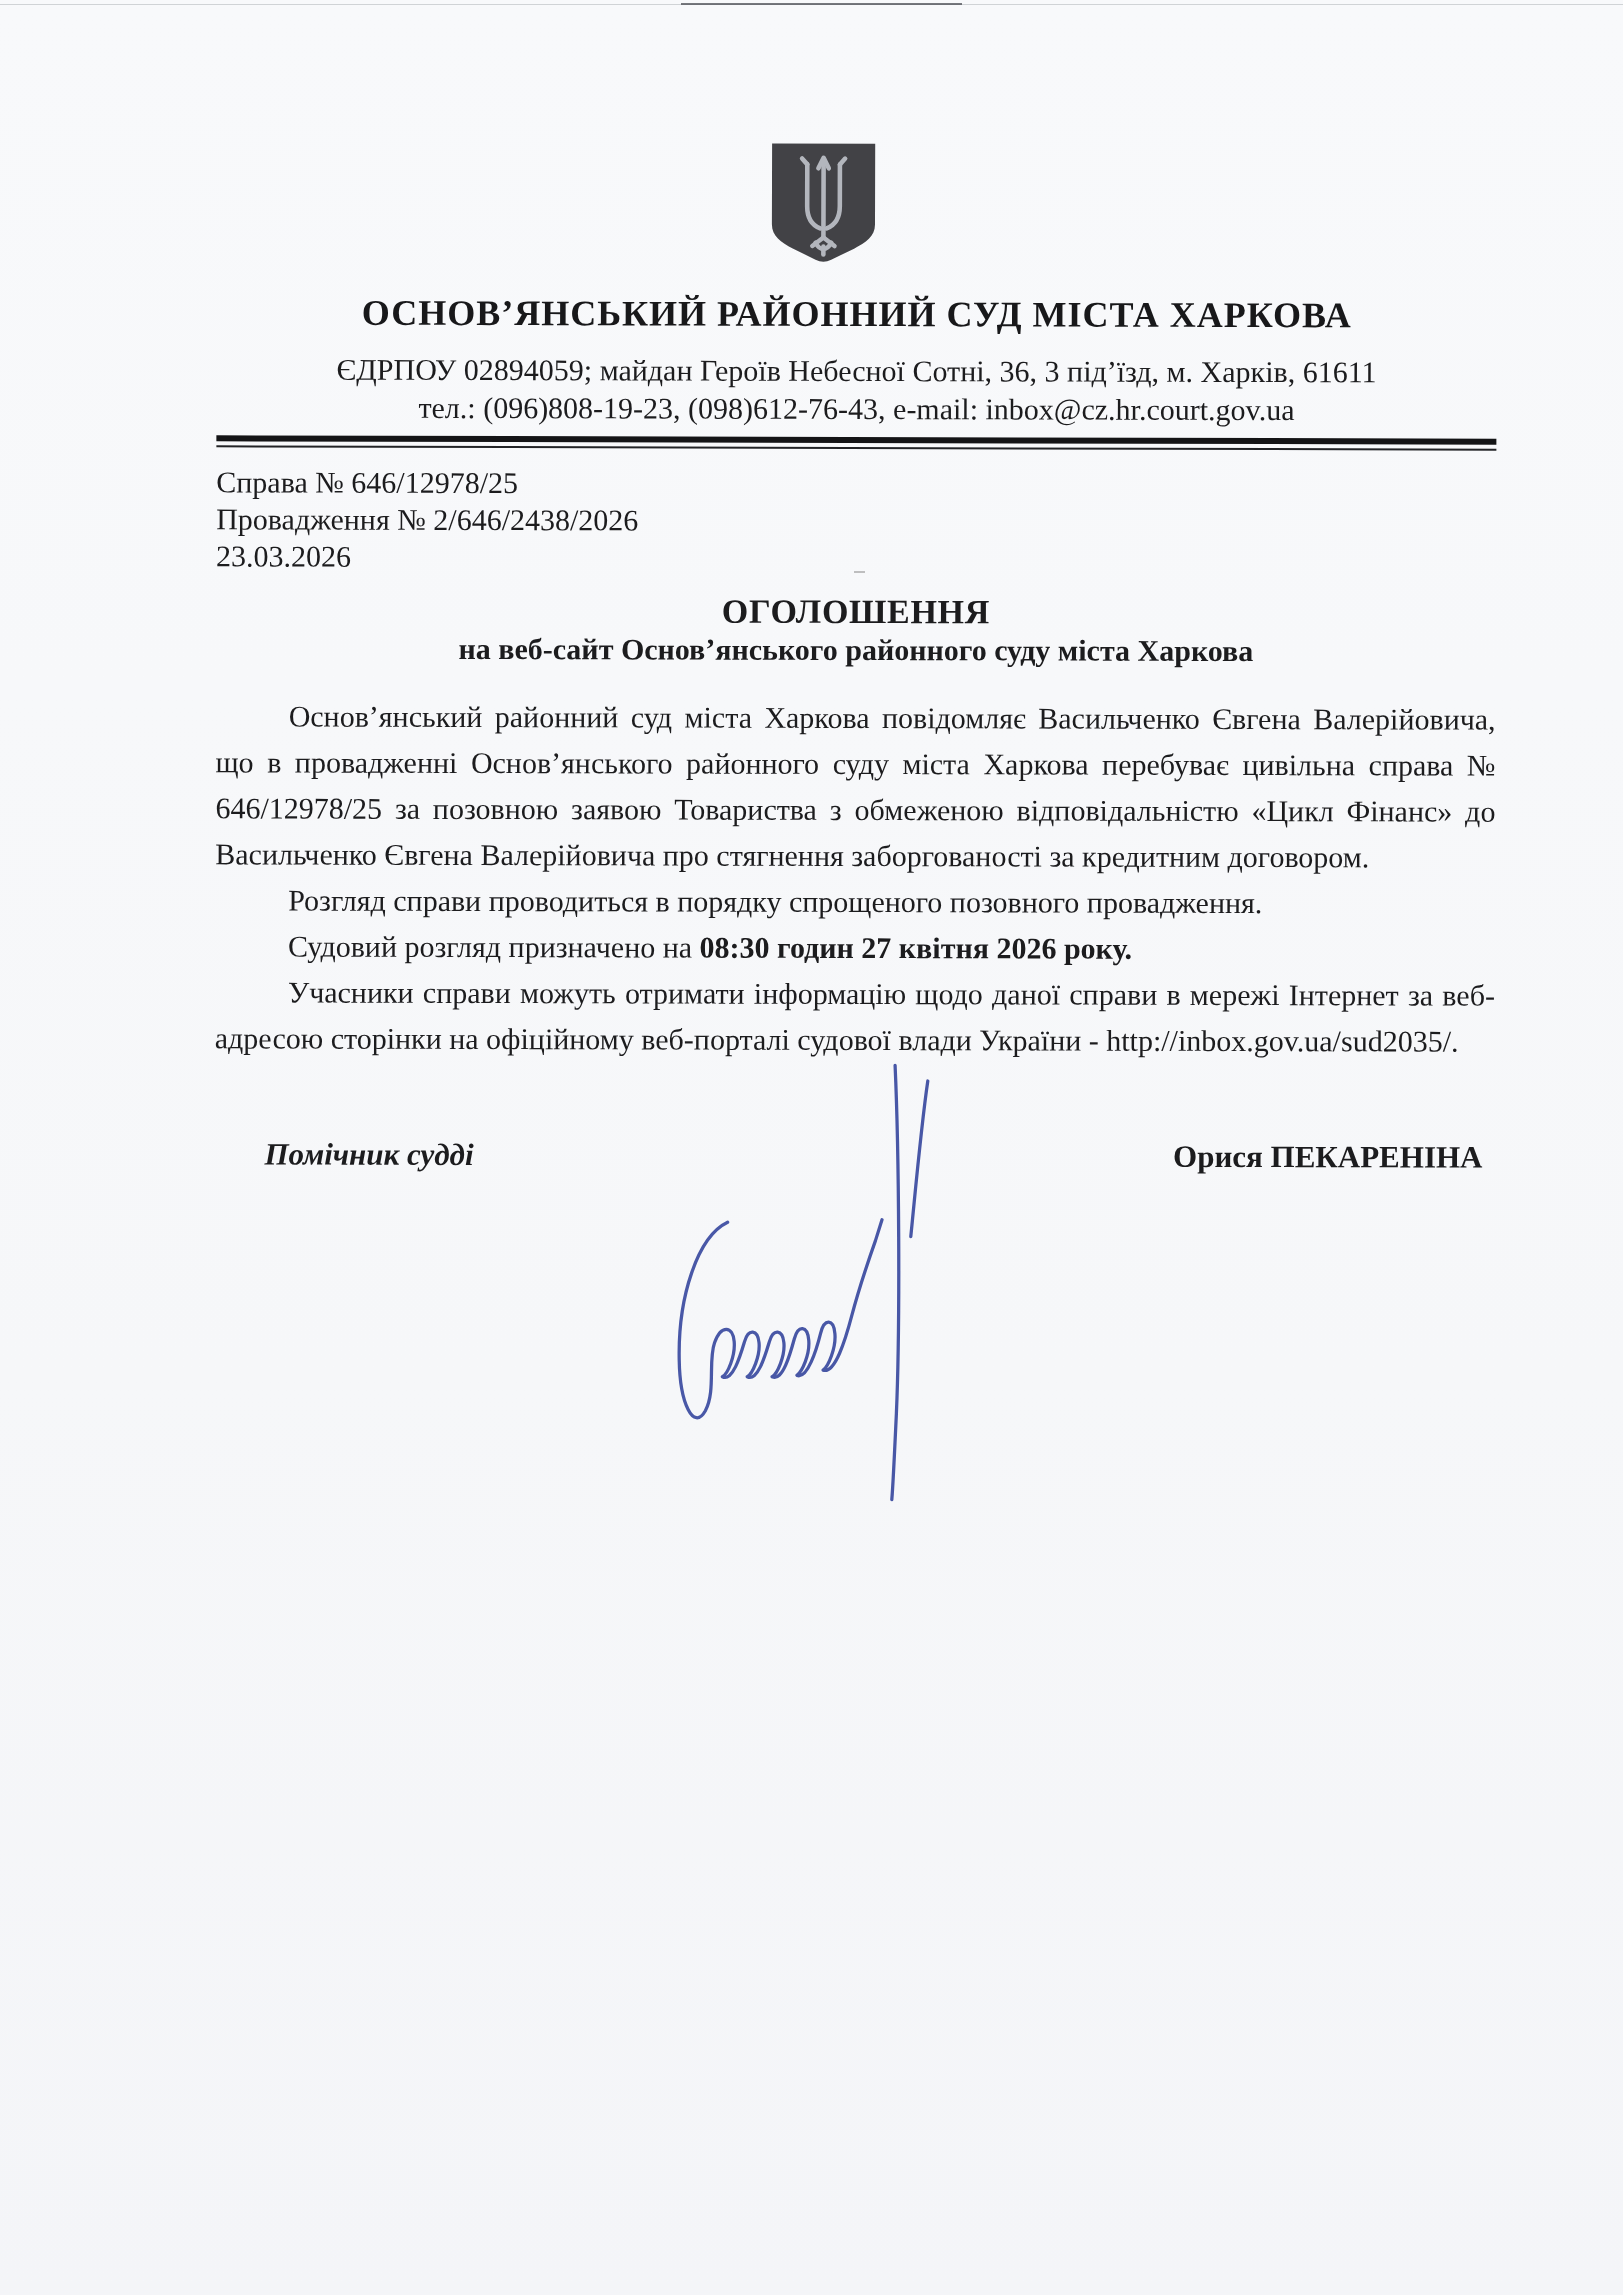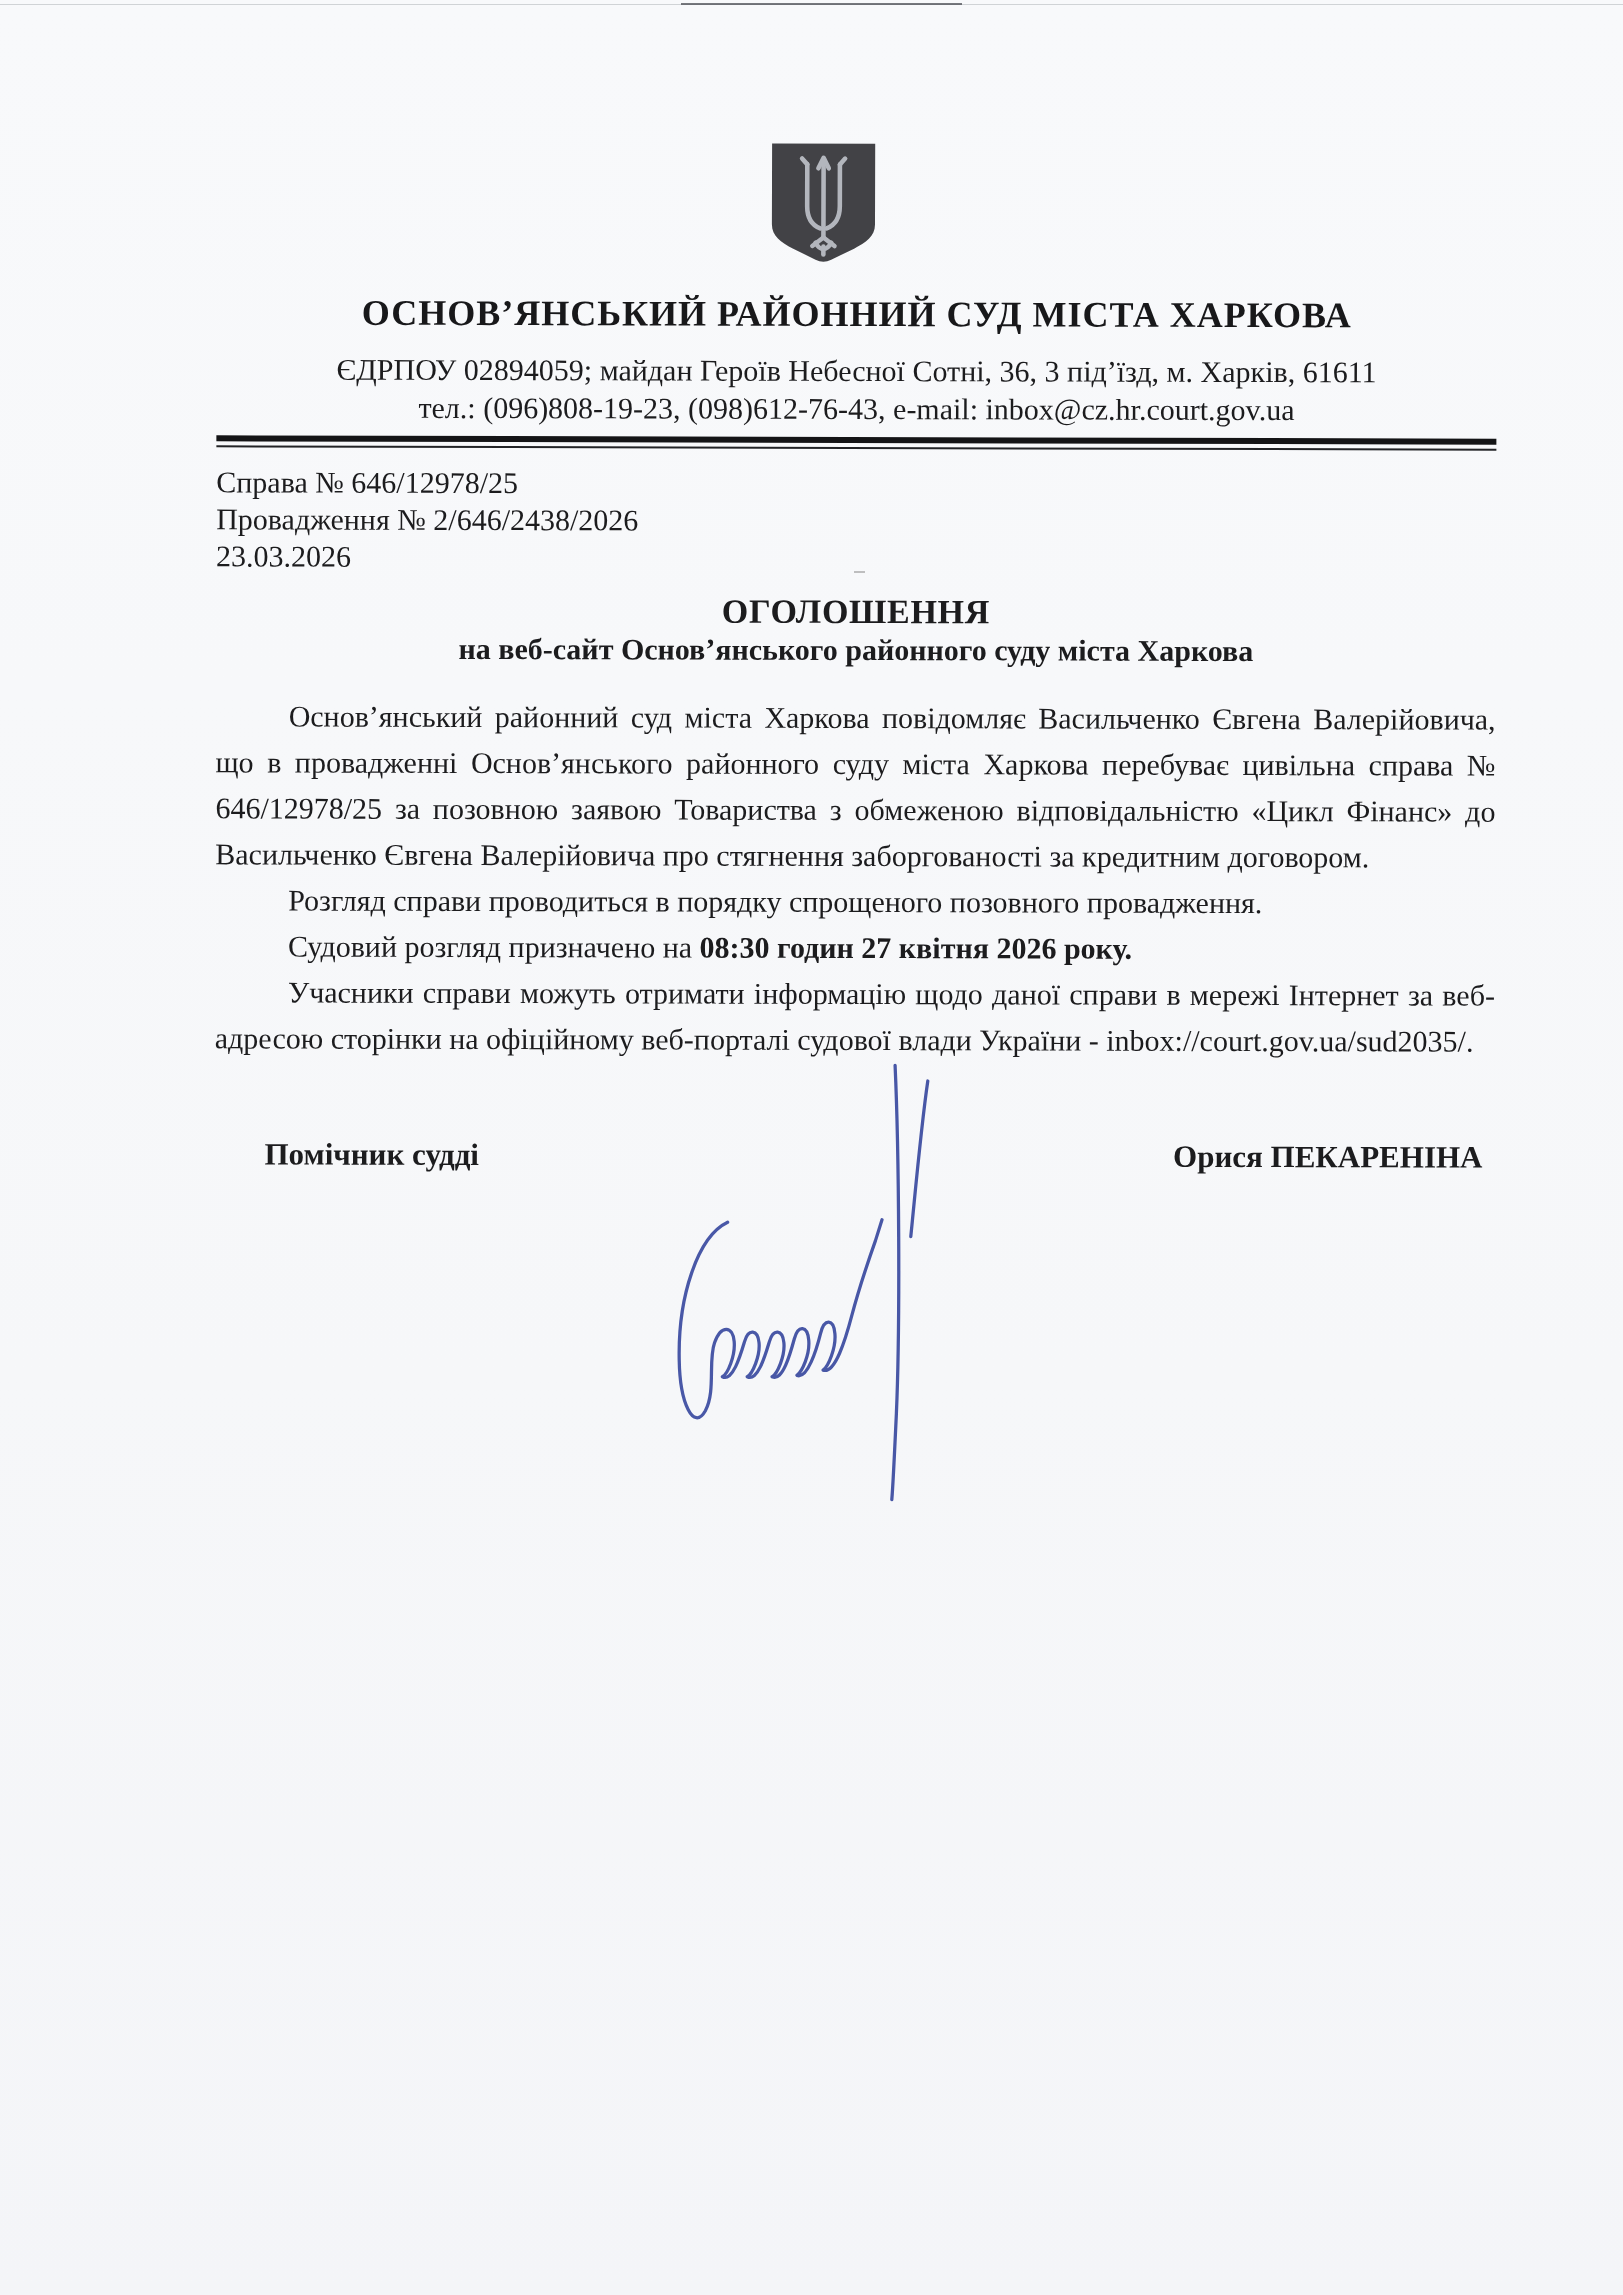--- a/index.html
+++ b/index.html
@@ -48,21 +48,21 @@
 
   .body-text{margin-top:27.5px;font-size:30px;line-height:46px;text-align:justify;}
   .body-text p{margin:0;text-indent:73px;}
   .body-text strong{font-weight:bold;}
 
   .sig-row{
     margin-top:73px;
     display:flex;justify-content:space-between;align-items:baseline;
     font-weight:bold;font-size:31px;line-height:39px;
   }
-  .sig-label{margin-left:50px;}
+  .sig-label{margin-left:50px;font-style:italic;}
   .sig-name{margin-right:12px;}
 
   .signature-svg{
     position:absolute;left:641px;top:1047px;
     width:308px;height:471px;
     z-index:3;pointer-events:none;
   }
 </style>
 </head>
 <body>
@@ -107,21 +107,21 @@
       <div>23.03.2026</div>
     </div>
 
     <div class="ann-title">ОГОЛОШЕННЯ</div>
     <div class="ann-subtitle">на веб-сайт Основ’янського районного суду міста Харкова</div>
 
     <div class="body-text">
       <p>Основ’янський районний суд міста Харкова повідомляє Васильченко Євгена Валерійовича, що в провадженні Основ’янського районного суду міста Харкова перебуває цивільна справа № 646/12978/25 за позовною заявою Товариства з обмеженою відповідальністю «Цикл Фінанс» до Васильченко Євгена Валерійовича про стягнення заборгованості за кредитним договором.</p>
       <p>Розгляд справи проводиться в порядку спрощеного позовного провадження.</p>
       <p><span>Судовий розгляд призначено на </span><strong>08:30 годин 27 квітня 2026 року.</strong></p>
-      <p><span>Учасники справи можуть отримати інформацію щодо даної справи в мережі Інтернет за веб-адресою сторінки на офіційному веб-порталі судової влади України - </span><span>inbox://court.gov.ua/sud2035/.</span></p>
+      <p><span>Учасники справи можуть отримати інформацію щодо даної справи в мережі Інтернет за веб-адресою сторінки на офіційному веб-порталі судової влади України - </span><span>http://inbox.gov.ua/sud2035/.</span></p>
     </div>
 
     <div class="sig-row">
       <span class="sig-label">Помічник судді</span>
       <span class="sig-name">Орися ПЕКАРЕНІНА</span>
     </div>
 
   </div>
 
   <svg class="signature-svg" viewBox="0 0 470 720" aria-hidden="true">

